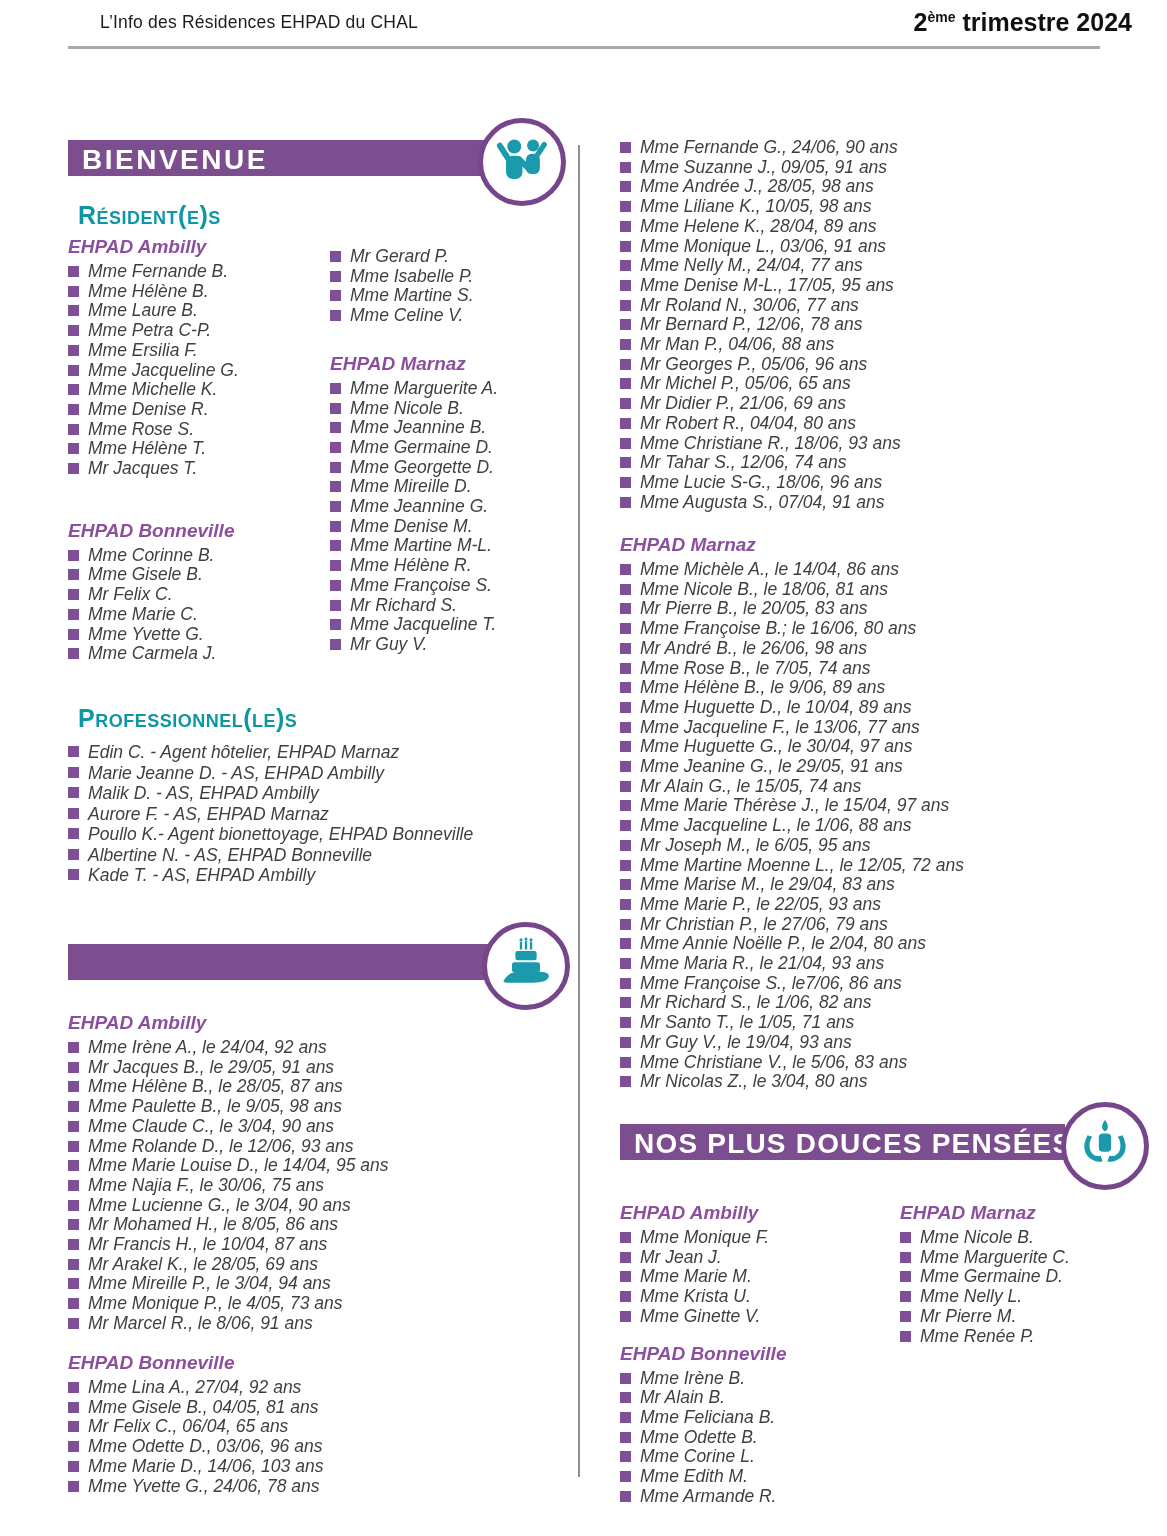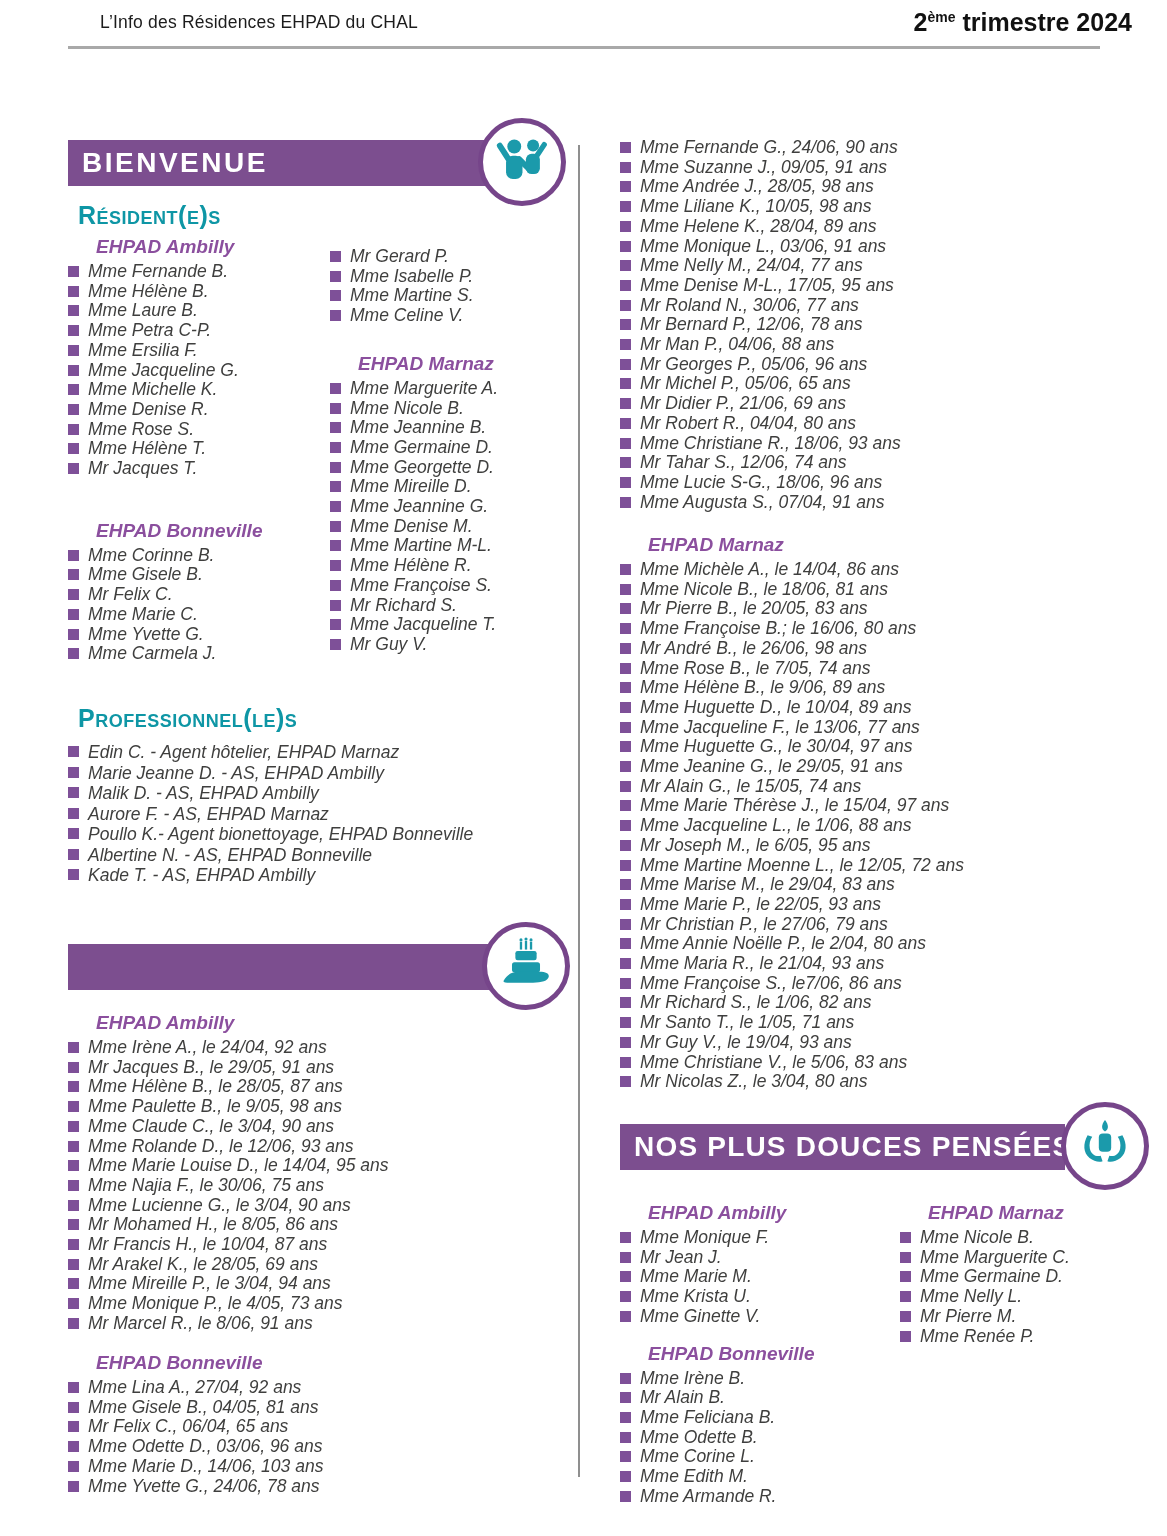--- a/index.html
+++ b/index.html
@@ -16,35 +16,35 @@
   .header-rule { position:absolute; left:68px; top:46px; width:1032px; height:3px; background:#a9a9a9; }
 
   
   .v-divider { position:absolute; left:578px; top:145px; width:2px; height:1332px; background:#8f8f8f; }
 
   
   .col-left  { position:absolute; left:68px;  top:140px; width:494px; }
   .col-right { position:absolute; left:620px; top:138px; width:490px; }
 
   
-  .banner { position:absolute; height:46px; background:#7c4e8f; display:flex; align-items:center; padding-left:14px; }
+  .banner { position:absolute; height:36px; background:#7c4e8f; display:flex; align-items:flex-end; padding-left:14px; }
   .banner-label { color:#fff; font-weight:bold; font-size:28px; letter-spacing:2.5px; white-space:nowrap; }
   .banner3 .banner-label { letter-spacing:1.2px; }
   .icon-circle { position:absolute; width:88px; height:88px; border-radius:50%;
                  background:#fff; border:5px solid #76458a; top:-22px;
                  display:flex; align-items:center; justify-content:center; }
   .icon-circle svg { display:block; }
   .icon-fill { fill:#1b9aab; }
   .icon-stroke { stroke:#1b9aab; stroke-linecap:round; fill:none; }
 
   
   .section-heading { font-variant:small-caps; font-weight:bold; color:#0e96a5;
                      font-size:25px; letter-spacing:.5px; line-height:26px;margin-left:10px; }
   .ehpad-heading { font-size:19px; font-weight:bold; font-style:italic; color:#8b4f9e;
-                   line-height:22px; margin-bottom:4px; white-space:nowrap;margin-left:28px; }
+                   line-height:22px; margin-bottom:4px; white-space:nowrap; }
 
   
   ul.plist { list-style:none; }
   ul.plist li { display:flex; align-items:flex-start; line-height:19.7px; }
   ul.plist .bullet { flex:0 0 auto; width:11px; height:11px; background:#7e5098; margin:4px 9px 0 0; }
   ul.plist .txt { font-style:italic; font-size:17.5px; color:#3f3f3e; white-space:nowrap; }
   ul.prof li { line-height:20.5px; }
 
   
   .banner1 { left:0; top:0; width:430px; }

